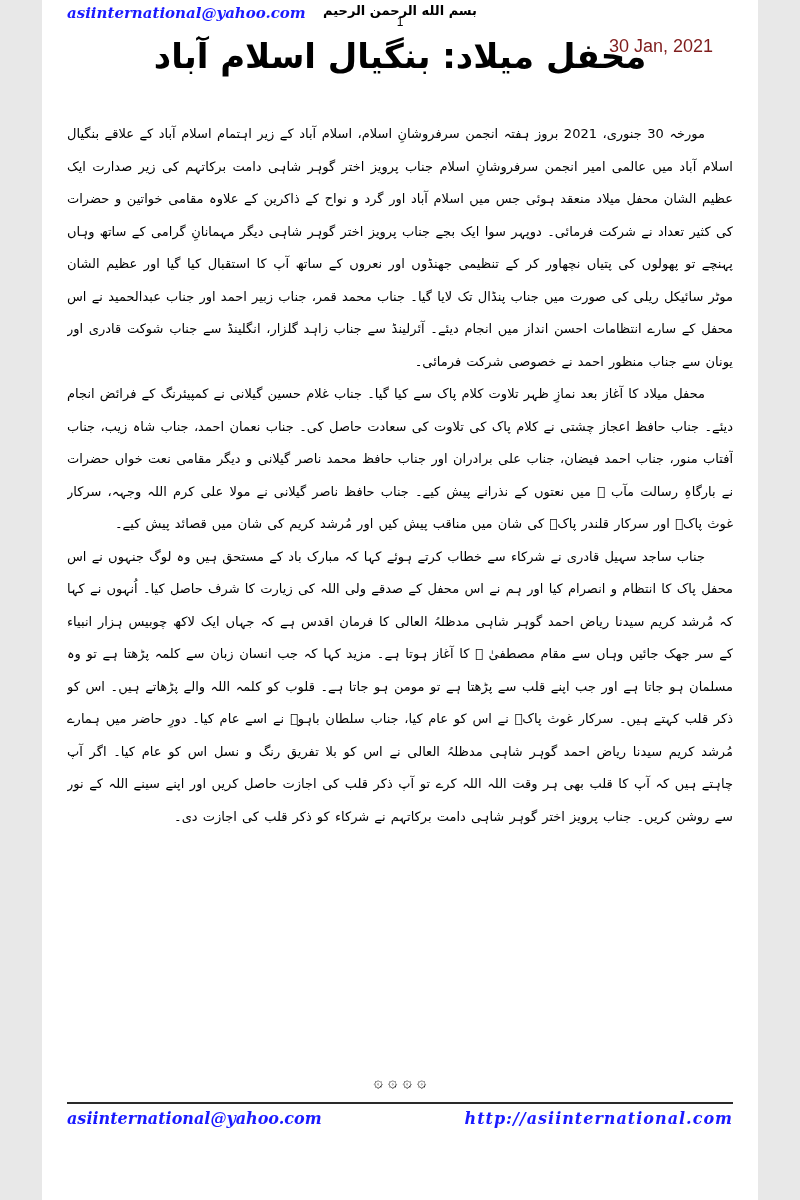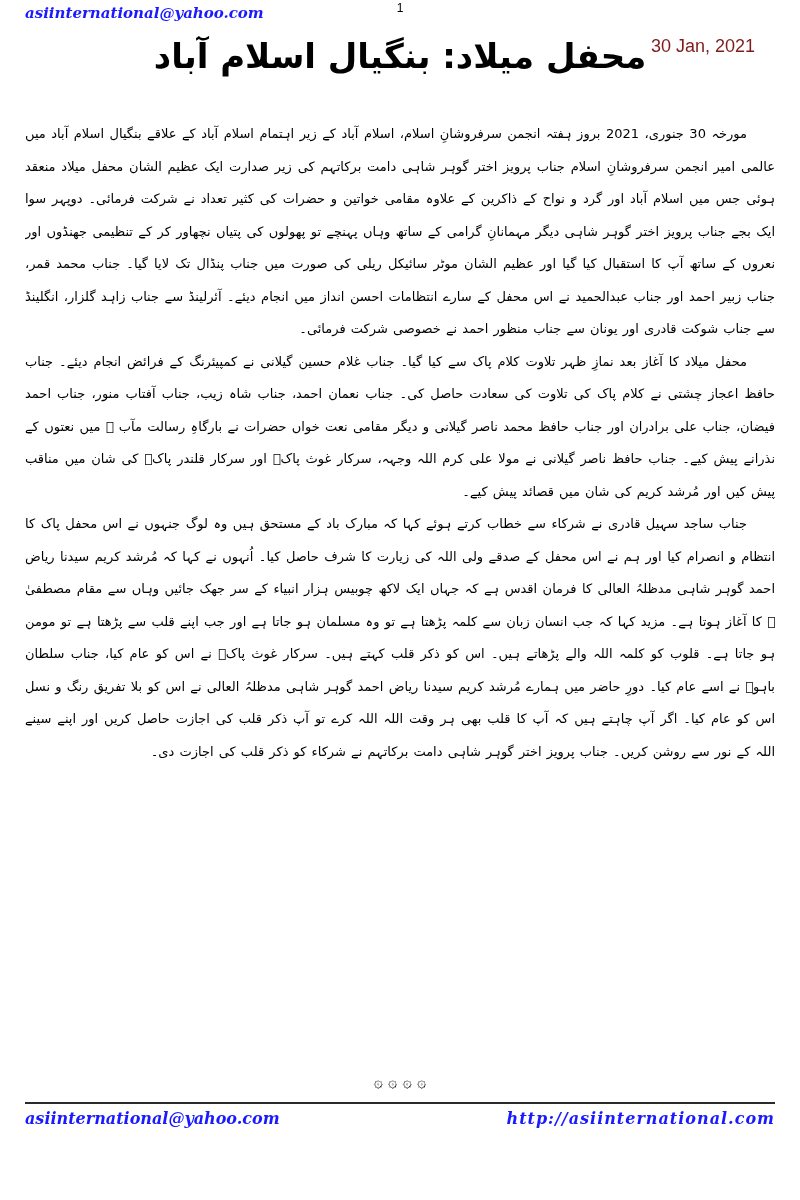--- a/index.html
+++ b/index.html
@@ -1,19 +1,19 @@
 <!DOCTYPE html>
 <html><head>
 <meta charset="utf-8">
 <style>
   * { margin: 0; padding: 0; box-sizing: border-box; }
   html, body { background: #e8e8e8; }
   .page {
     position: relative;
-    width: 800px;
+    width: 716px;
     height: 1200px;
     margin: 0 auto;
     background: #ffffff;
     overflow: hidden;
     font-family: "DejaVu Sans", sans-serif;
     color: #000;
   }
 
   
   .header-email {
@@ -129,20 +129,21 @@
   .footer-site { letter-spacing: 1px; }
 </style>
 </head>
 <body>
 
 <div class="page">
 
   <a class="header-email">asiinternational@yahoo.com</a>
 
   <div class="bismillah-wrap">
+    <div class="bismillah">بسم الله الرحمن الرحيم</div>
     <div class="page-num">1</div>
   </div>
 
   <div class="date">30 Jan, 2021</div>
 
   <div class="doc-title">محفل میلاد: بنگیال اسلام آباد</div>
 
   <div class="body-text" lang="ur" dir="rtl">
     <p>مورخہ 30 جنوری، 2021 بروز ہفتہ انجمن سرفروشانِ اسلام، اسلام آباد کے زیر اہتمام اسلام آباد کے علاقے بنگیال اسلام آباد میں عالمی امیر انجمن سرفروشانِ اسلام جناب پرویز اختر گوہر شاہی دامت برکاتہم کی زیر صدارت ایک عظیم الشان محفل میلاد منعقد ہوئی جس میں اسلام آباد اور گرد و نواح کے ذاکرین کے علاوہ مقامی خواتین و حضرات کی کثیر تعداد نے شرکت فرمائی۔ دوپہر سوا ایک بجے جناب پرویز اختر گوہر شاہی دیگر مہمانانِ گرامی کے ساتھ وہاں پہنچے تو پھولوں کی پتیاں نچھاور کر کے تنظیمی جھنڈوں اور نعروں کے ساتھ آپ کا استقبال کیا گیا اور عظیم الشان موٹر سائیکل ریلی کی صورت میں جناب پنڈال تک لایا گیا۔ جناب محمد قمر، جناب زبیر احمد اور جناب عبدالحمید نے اس محفل کے سارے انتظامات احسن انداز میں انجام دیئے۔ آئرلینڈ سے جناب زاہد گلزار، انگلینڈ سے جناب شوکت قادری اور یونان سے جناب منظور احمد نے خصوصی شرکت فرمائی۔</p>
     <p>محفل میلاد کا آغاز بعد نمازِ ظہر تلاوت کلام پاک سے کیا گیا۔ جناب غلام حسین گیلانی نے کمپیئرنگ کے فرائض انجام دیئے۔ جناب حافظ اعجاز چشتی نے کلام پاک کی تلاوت کی سعادت حاصل کی۔ جناب نعمان احمد، جناب شاہ زیب، جناب آفتاب منور، جناب احمد فیضان، جناب علی برادران اور جناب حافظ محمد ناصر گیلانی و دیگر مقامی نعت خواں حضرات نے بارگاہِ رسالت مآب ﷺ میں نعتوں کے نذرانے پیش کیے۔ جناب حافظ ناصر گیلانی نے مولا علی کرم اللہ وجہہ، سرکار غوث پاکؒ اور سرکار قلندر پاکؒ کی شان میں مناقب پیش کیں اور مُرشد کریم کی شان میں قصائد پیش کیے۔</p>

